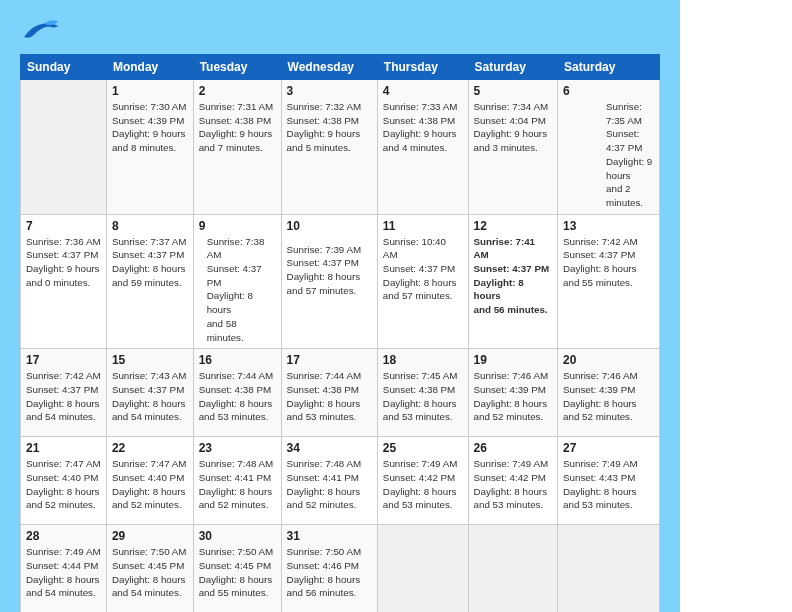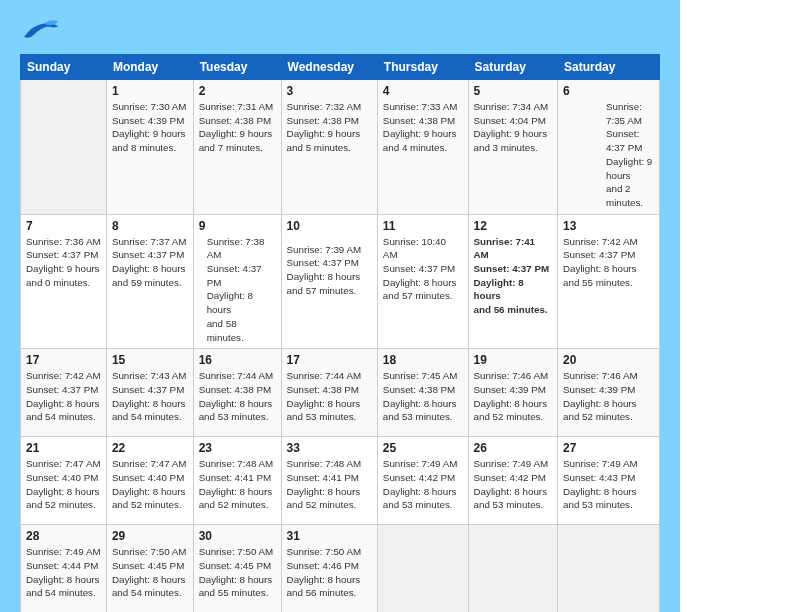--- a/index.html
+++ b/index.html
@@ -294,21 +294,21 @@
 and 52 minutes.</div>
           </td>
           <td>
             <span class="day-num">23</span>
             <div class="day-detail" style="white-space: pre-line;">Sunrise: 7:48 AM
 Sunset: 4:41 PM
 Daylight: 8 hours
 and 52 minutes.</div>
           </td>
           <td>
-            <span class="day-num">33</span>
+            <span class="day-num">34</span>
             <div class="day-detail" style="white-space: pre-line;">Sunrise: 7:48 AM
 Sunset: 4:41 PM
 Daylight: 8 hours
 and 52 minutes.</div>
           </td>
           <td>
             <span class="day-num">25</span>
             <div class="day-detail" style="white-space: pre-line;">Sunrise: 7:49 AM
 Sunset: 4:42 PM
 Daylight: 8 hours

